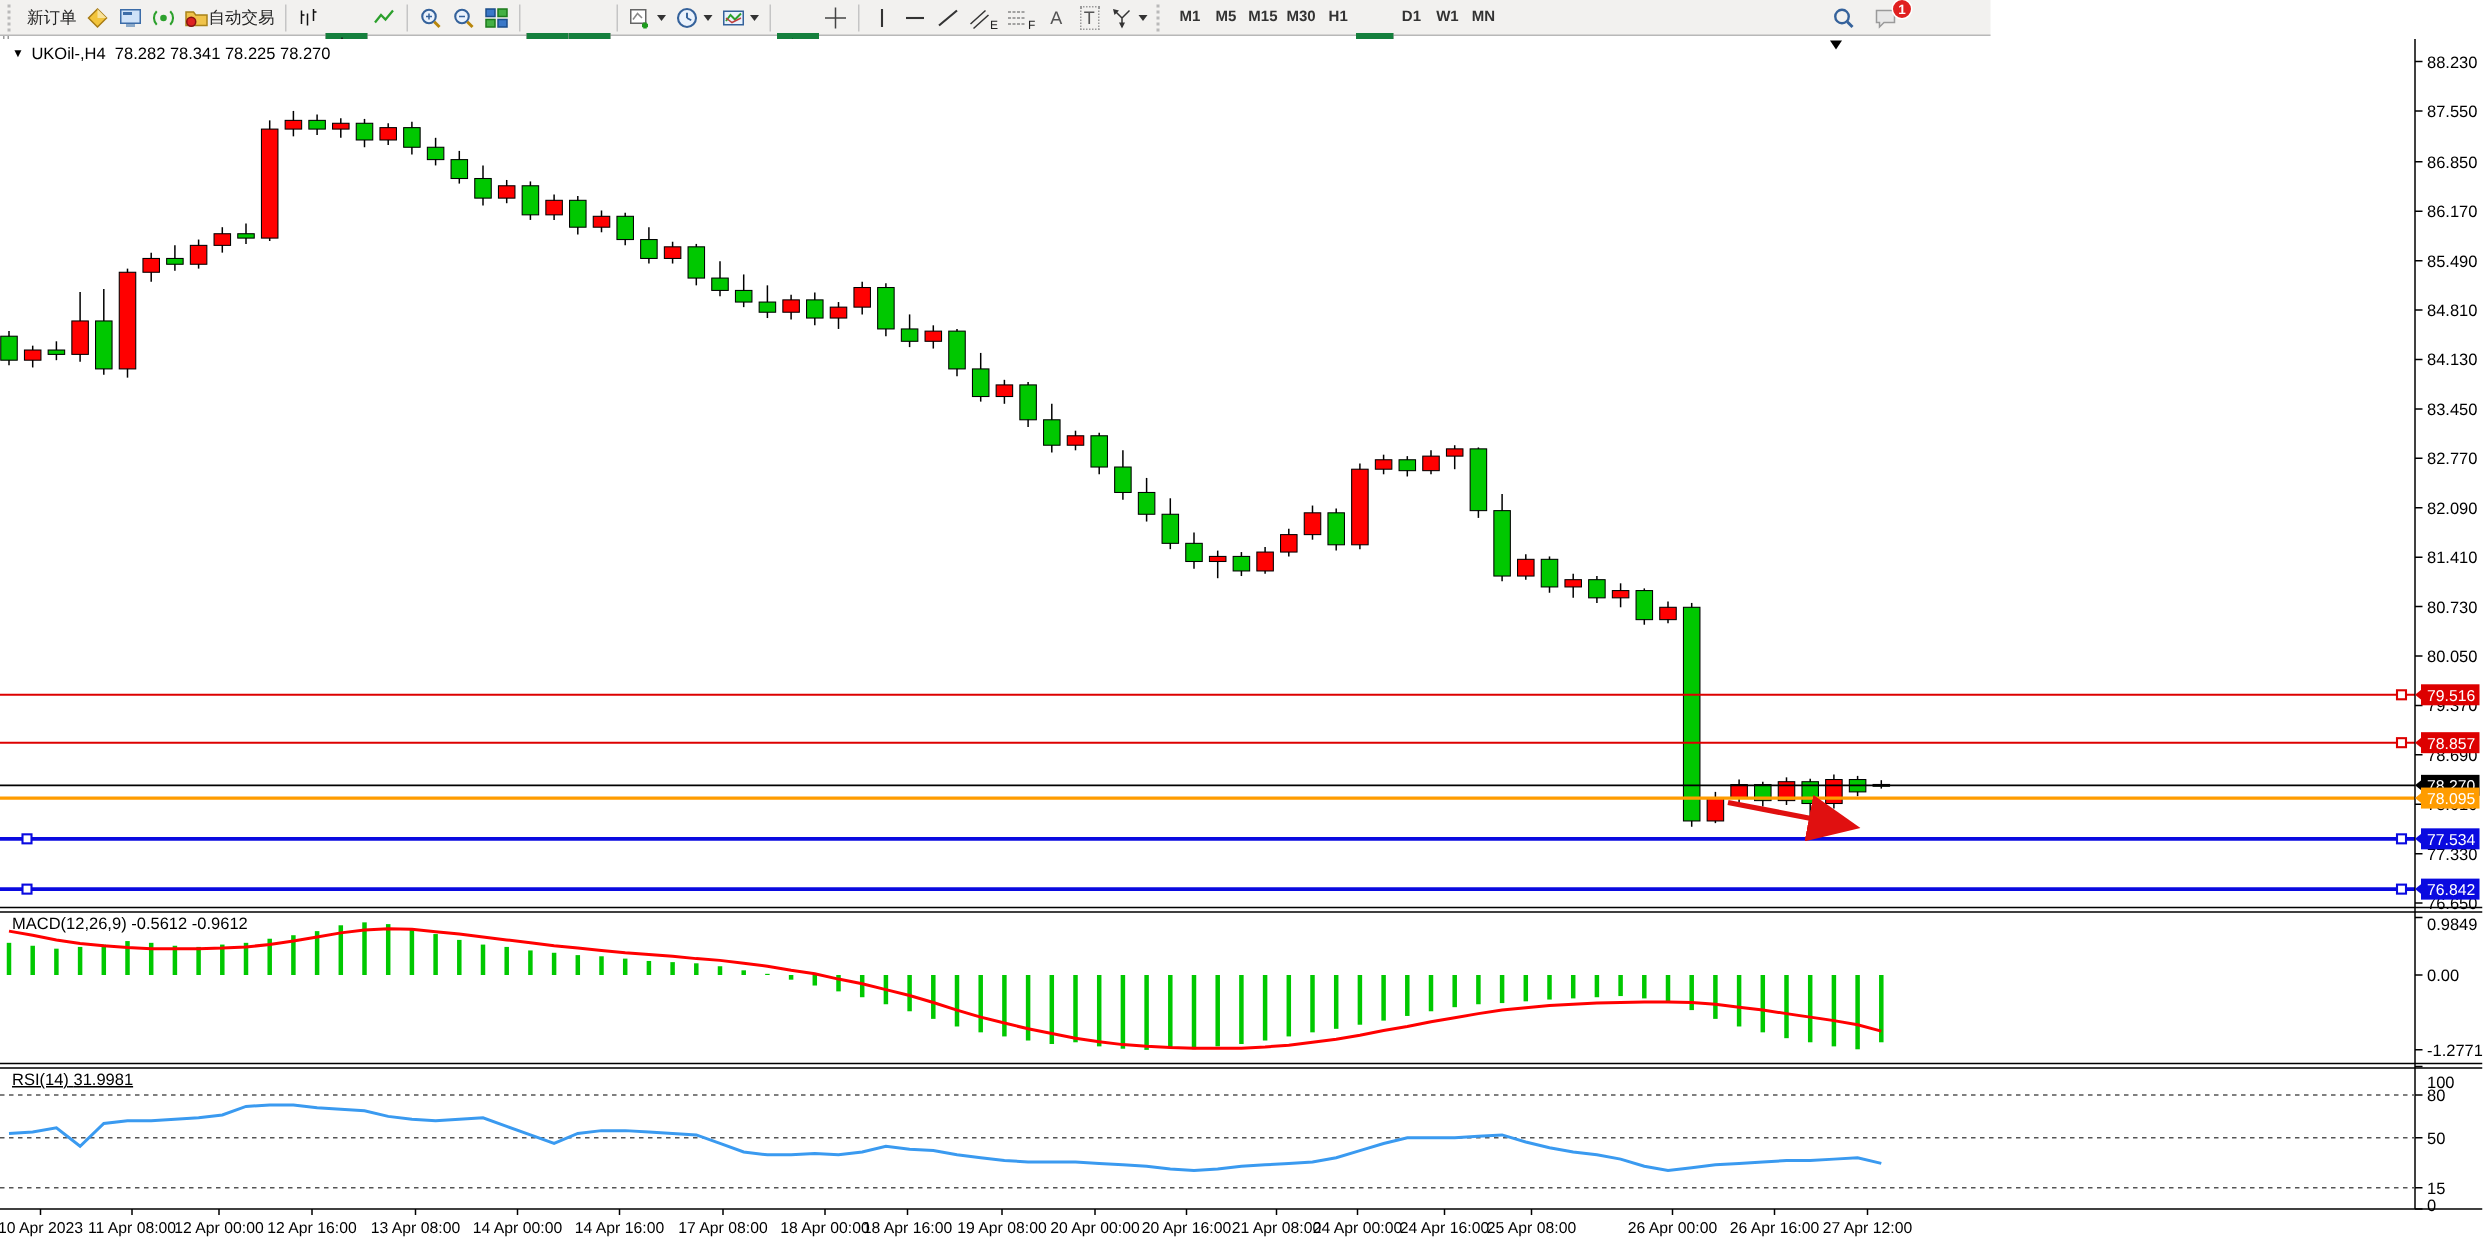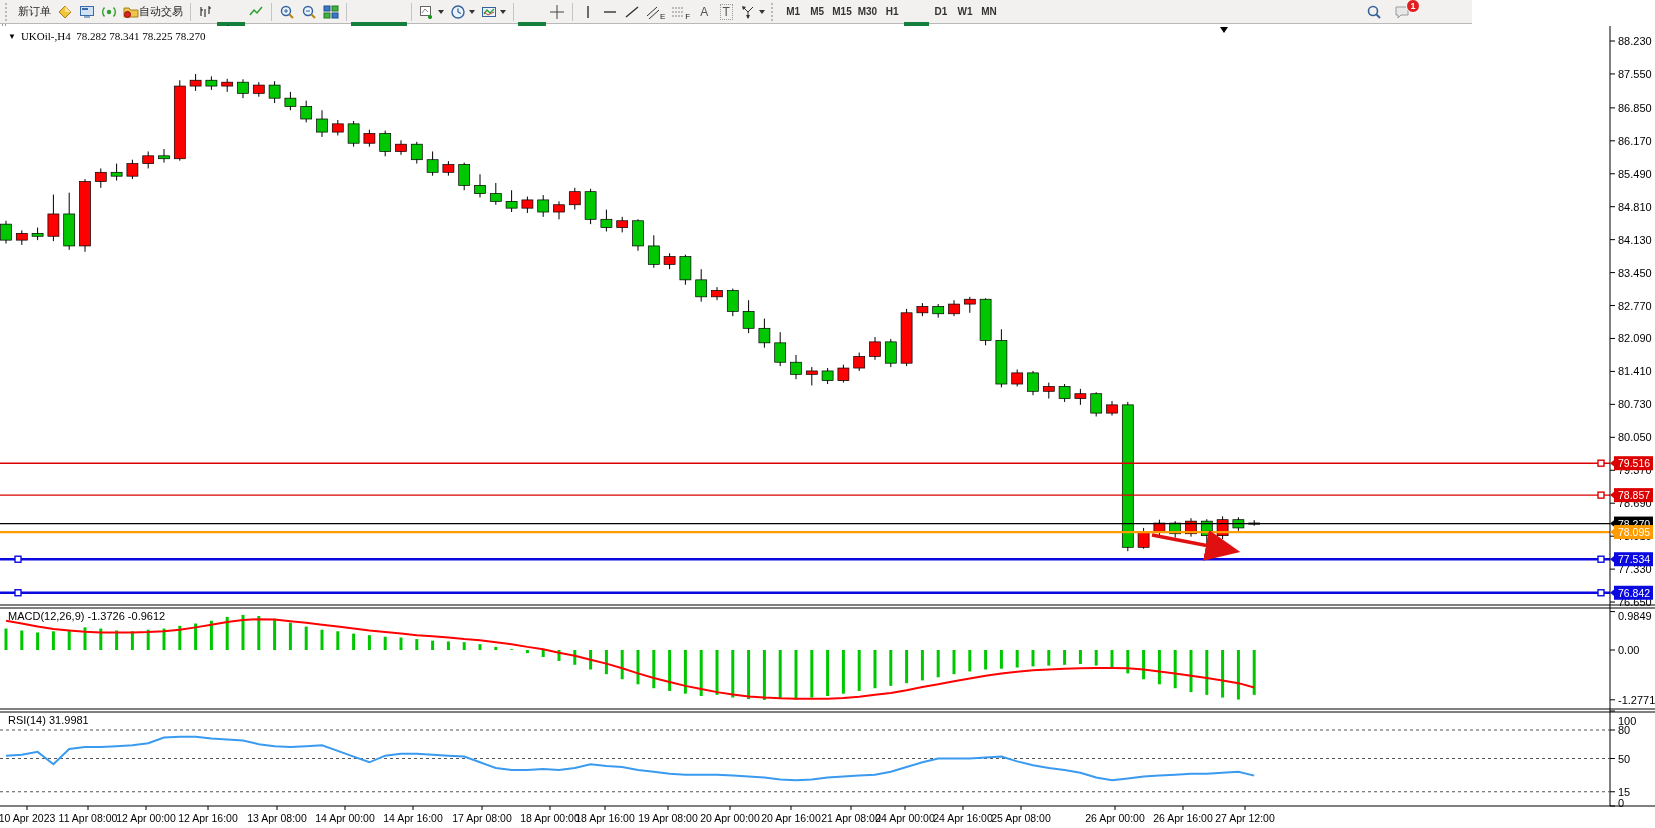--- a/index.html
+++ b/index.html
@@ -1,33 +1,33 @@
 <!DOCTYPE html>
 <html><head>
 <meta charset="utf-8">
 <style>
   html,body{margin:0;padding:0;background:#fff;}
   body{width:1655px;height:828px;overflow:hidden;font-family:"Liberation Sans",sans-serif;position:relative;}
-  .toolbar{position:absolute;left:0;top:0;width:1472px;height:24px;background:#f2f1ef;border-bottom:1px solid #b8b8b8;display:flex;align-items:center;box-sizing:border-box;padding-left:2px;}
+  .toolbar{position:absolute;left:0;top:0;width:1327px;height:24px;background:#f2f1ef;border-bottom:1px solid #b8b8b8;display:flex;align-items:center;box-sizing:border-box;padding-left:2px;}
   .grip{width:5px;height:18px;margin:0 3px;border-left:2px dotted #b9b9b9;}
   .sep{width:1px;height:18px;background:#c5c5c5;margin:0 4px;}
   .tbtn{display:flex;align-items:center;justify-content:center;height:20px;min-width:22px;border:1px solid transparent;background:transparent;padding:0 2px;font-family:"Liberation Sans",sans-serif;font-size:11px;color:#222;cursor:default;}
   .tbtn.sel{border:4px solid #15803d;background:#f9a8d4;margin-top:40px;}
   .tbtn .lbl{margin-left:0;white-space:nowrap;}
   .tbtn svg{display:block;}
   .caret{width:0;height:0;border-left:3px solid transparent;border-right:3px solid transparent;border-top:4px solid #333;margin-left:3px;}
   .tf{font-size:10px;font-weight:bold;color:#333;min-width:24px;text-align:center;}
   .spacer{flex:1;}
   .chatwrap{position:relative;}
   .nbadge{position:absolute;top:-3px;right:-6px;background:#e02020;color:#fff;font-size:9px;font-weight:bold;border-radius:7px;min-width:12px;height:12px;line-height:12px;text-align:center;border:1px solid #fff;}
   .overlay{position:absolute;color:#000;white-space:nowrap;}
-  #chart-title{left:8px;top:30px;font-size:11px;font-family:Liberation Serif, serif;}
+  #chart-title{left:8px;top:30px;font-size:11px;}
   #chart-title .tri{font-size:8px;margin-right:5px;vertical-align:1px;}
   #macd-label{left:8px;top:610px;font-size:11px;}
-  #rsi-label{left:8px;top:714px;font-size:11px;}
+  #rsi-label{left:8px;top:714px;font-size:11px;text-decoration:underline;}
   .winborder{position:absolute;top:24px;height:804px;width:1px;background:#9a9a9a;}
   svg text{font-family:"Liberation Sans",sans-serif;}
 </style>
 </head>
 <body>
 
 <div class="toolbar">
   <div class="grip"></div>
   <button class="tbtn">
       <span class="lbl" style="margin-left:0">新订单</span>
@@ -667,17 +667,17 @@
     <polygon points="1610,592.7486000000002 1615,588.7486000000002 1615,596.7486000000002" fill="#0a0ae0"></polygon>
     <text x="1618" y="596.7486000000002" font-size="10.5" fill="#ffffff">76.842</text>
     <line x1="1152" y1="535" x2="1230" y2="550" stroke="#e01010" stroke-width="3.5" marker-end="url(#ah)"></line>
     <polygon points="1224,33 1220,27 1228,27" fill="#000"></polygon>
   </svg>
 
 <div class="overlay" id="chart-title">
   <span class="tri">▼</span><span>UKOil-,H4</span>&nbsp;&nbsp;<span>78.282 78.341 78.225 78.270</span>
 </div>
 <div class="overlay" id="macd-label">
-  <span>MACD(12,26,9)</span>&nbsp;<span>-1.3726 -0.9612</span>
+  <span>MACD(12,26,9)</span>&nbsp;<span>-0.5612 -0.9612</span>
 </div>
 <div class="overlay" id="rsi-label">
   <span>RSI(14)</span>&nbsp;<span>31.9981</span>
 </div>
 
 </body></html>

